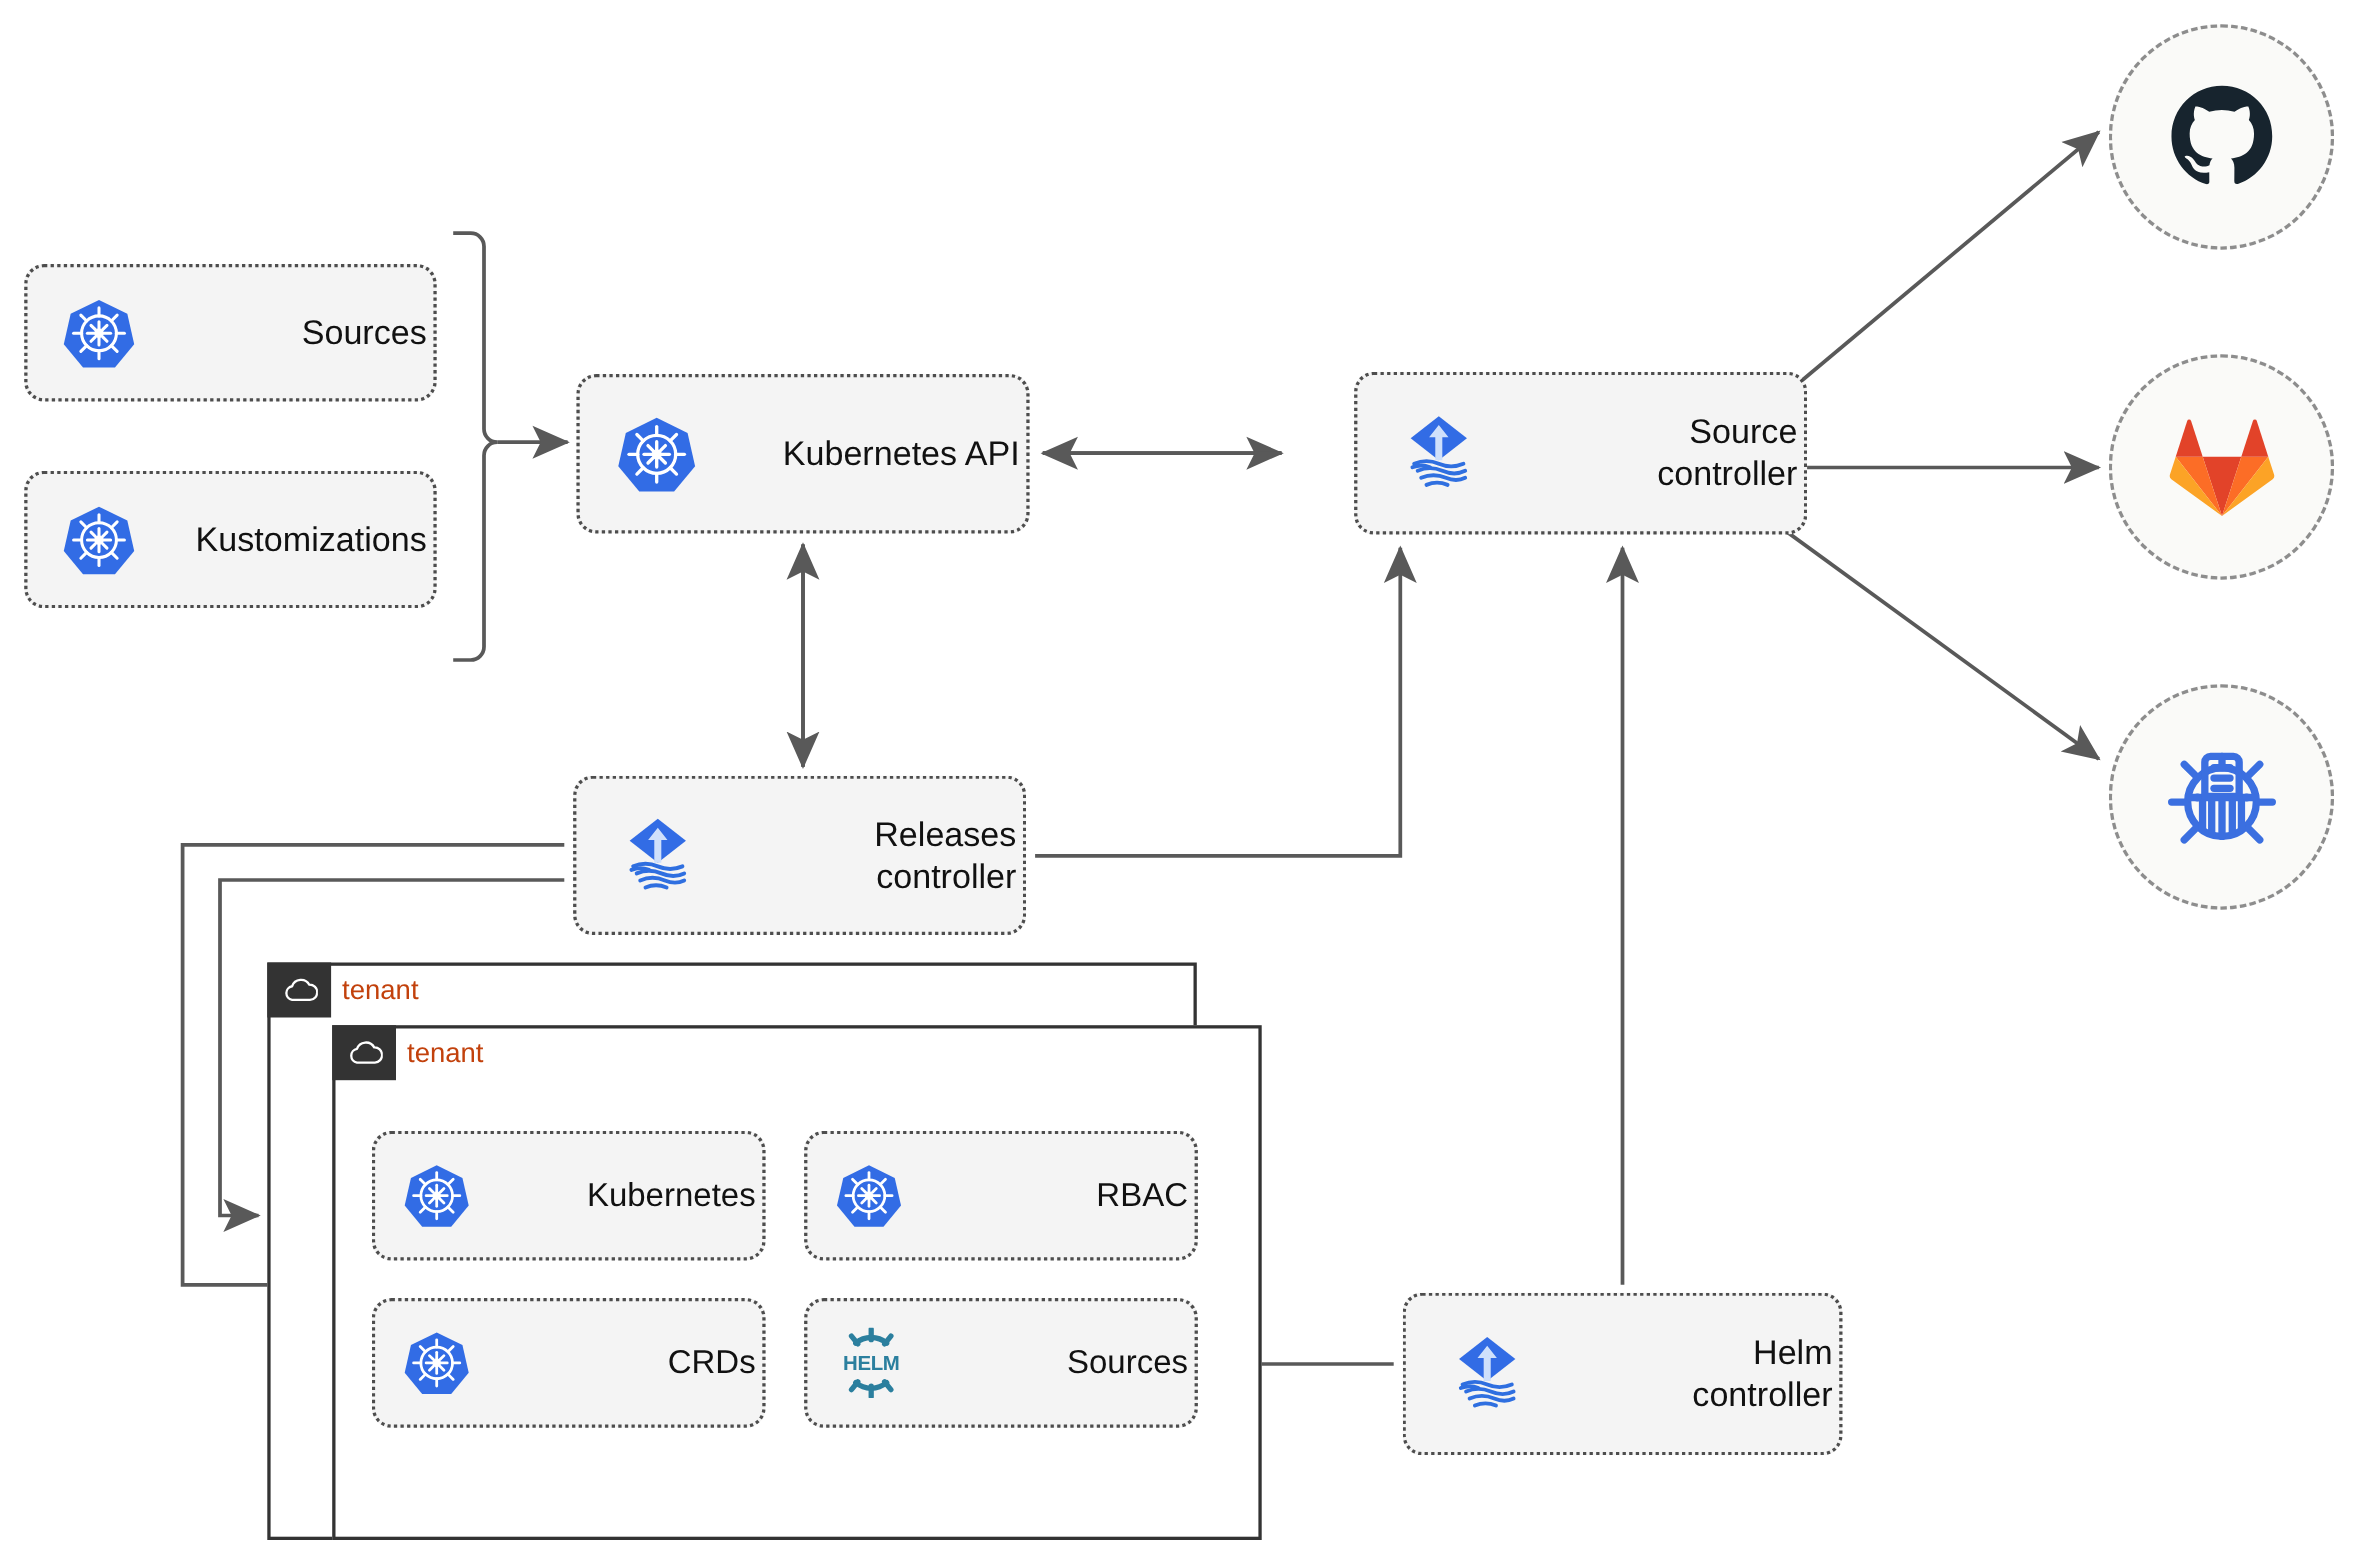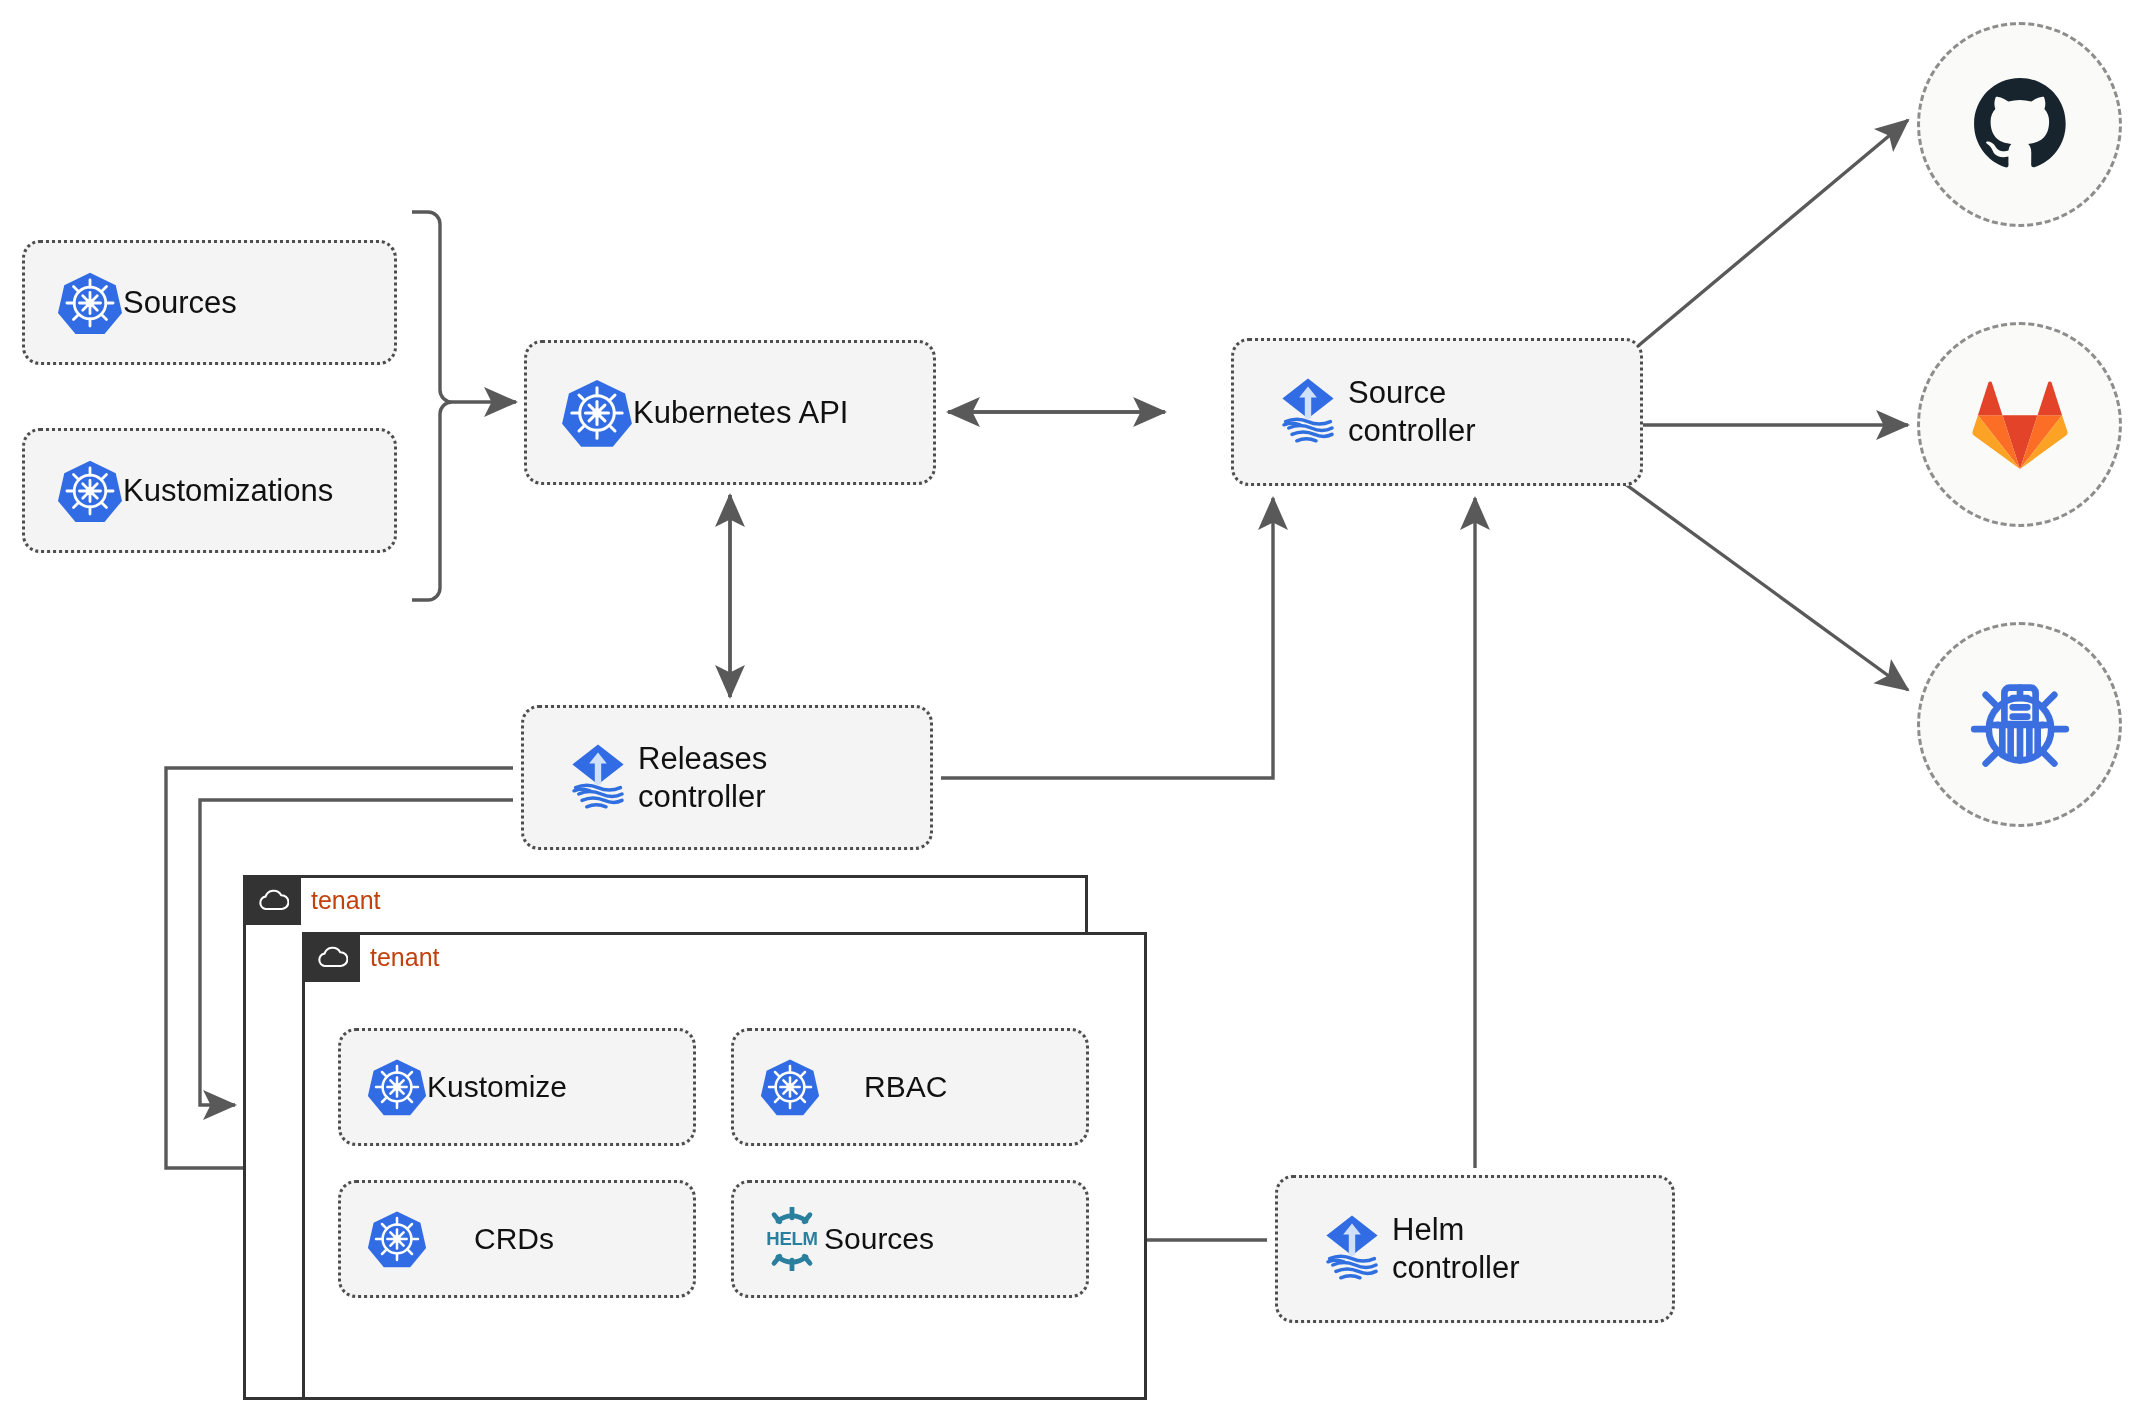--- a/index.html
+++ b/index.html
@@ -16,21 +16,21 @@
     border-radius:18px;
     box-sizing:border-box;
     display:flex;
     align-items:center;
     justify-content:flex-start;
     z-index:5;
   }
   .node .ico{flex:0 0 auto;display:flex;align-items:center;justify-content:center;}
   .node .lbl{
     flex:1 1 auto;
-    text-align:left;
+    text-align:right;
     color:#111;
     line-height:1.22;
     white-space:pre-line;
     padding-right:6px;
   }
 
   
   .n-sources   {left:22px;  top:240px;  width:375px; height:125px;}
   .n-kustomiz  {left:22px;  top:428px;  width:375px; height:125px;}
   .n-k8sapi    {left:524px; top:340px;  width:412px; height:145px;}
@@ -325,21 +325,21 @@
             <path d="M50 56 V66"></path>
           <path d="M34 50 H44"></path>
             <path d="M56 50 H66"></path>
           <path d="M39 39 L45 45"></path>
             <path d="M55 55 L61 61"></path>
           <path d="M61 39 L55 45"></path>
             <path d="M39 61 L45 55"></path>
         </g>
       </svg>
     </span>
-    <span class="lbl fs-30">Kustomize</span>
+    <span class="lbl fs-30">Kubernetes</span>
   </div>
 
   <div class="node n-rbac">
     <span class="ico" style="margin-left:26px;">
       <svg width="60" height="60" viewBox="0 0 100 100">
         <path d="M50 4 L89 23 L98.5 65 L72 97 L28 97 L1.5 65 L11 23 Z" fill="#326CE5"></path>
         <g fill="none" stroke="#ffffff" stroke-width="4.2" stroke-linecap="round">
           <circle cx="50" cy="50" r="24"></circle>
           <circle cx="50" cy="50" r="6.5" fill="#ffffff" stroke="none"></circle>
           <path d="M50 26 V15"></path>

